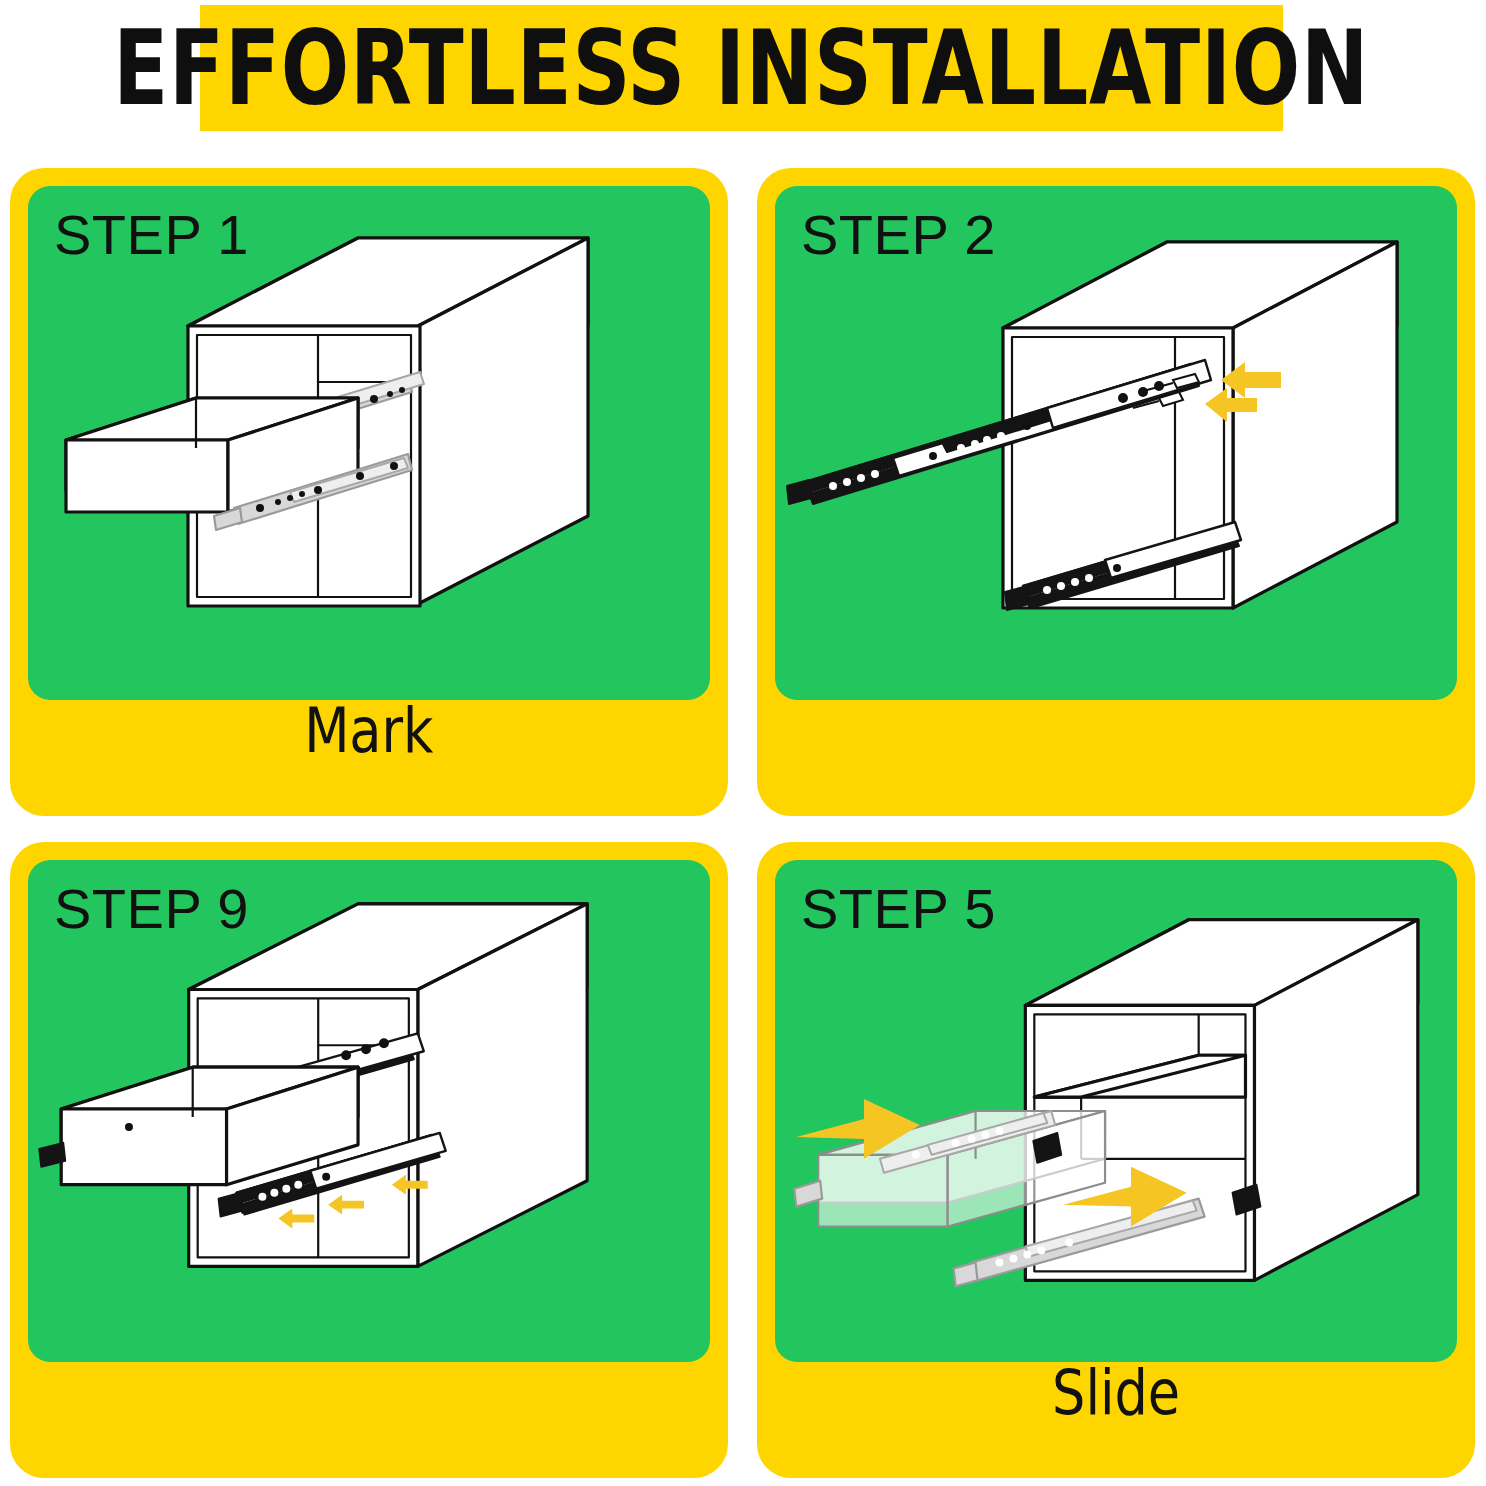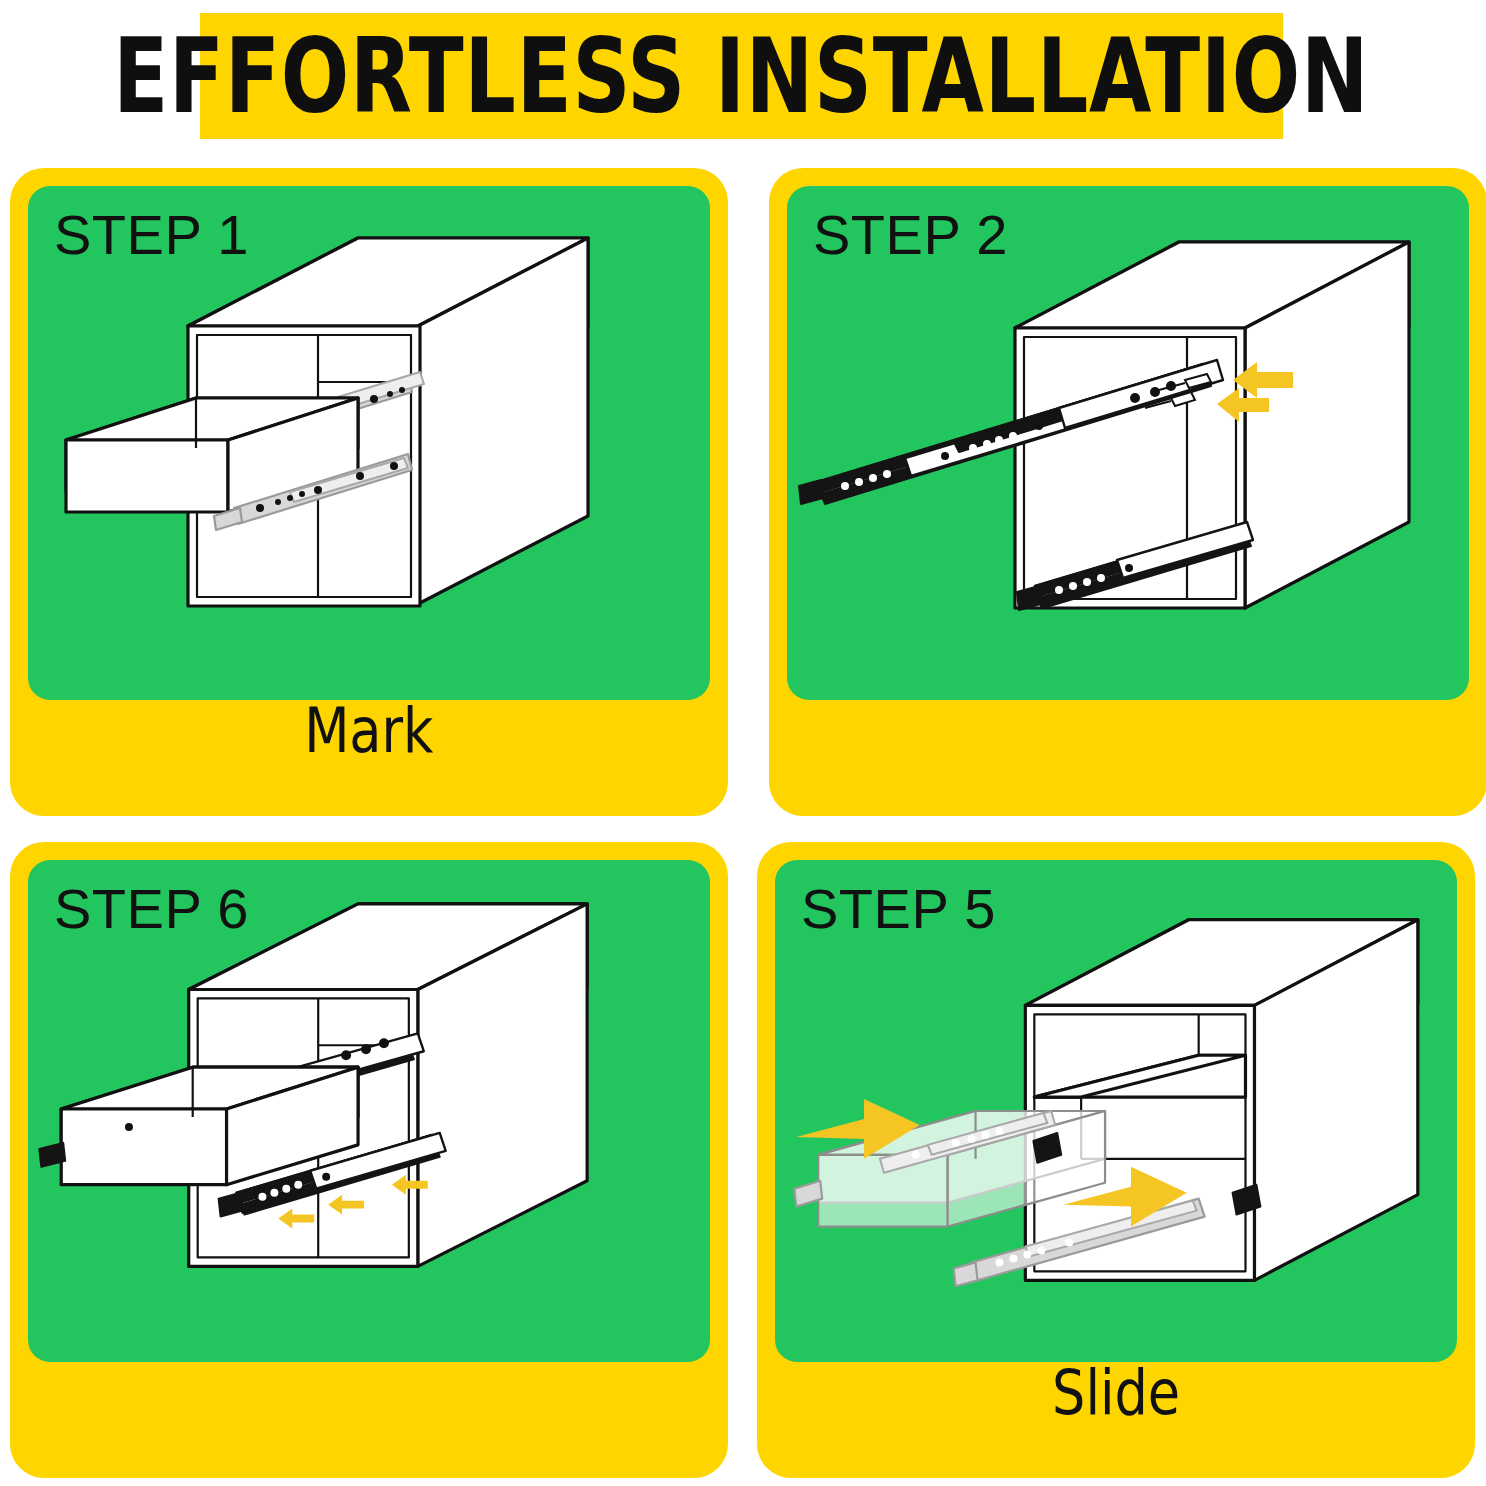--- a/index.html
+++ b/index.html
@@ -17,21 +17,21 @@
     position: relative;
     width: 1486px;
     height: 1486px;
     background: #ffffff;
   }
 
   
   .title-band {
     position: absolute;
     left: 200px;
-    top: 13px;
+    top: 5px;
     width: 1083px;
     height: 126px;
     background: var(--yellow);
     display: flex;
     align-items: center;
     justify-content: center;
   }
   .title-text {
     font-family: "Liberation Sans Narrow", "DejaVu Sans Condensed", "Liberation Sans", sans-serif;
     font-weight: bold;
@@ -53,21 +53,21 @@
 
   
   .panel {
     position: absolute;
     background: var(--yellow);
     border-radius: 34px;
     box-sizing: border-box;
     overflow: hidden;
   }
   .panel.p1 { left: 10px;  top: 168px;  width: 718px; height: 648px; }
-  .panel.p2 { left: 757px; top: 168px;  width: 718px; height: 648px; margin-left: 12px; }
+  .panel.p2 { left: 757px; top: 168px;  width: 718px; height: 648px; }
   .panel.p3 { left: 10px;  top: 842px;  width: 718px; height: 636px; }
   .panel.p4 { left: 757px; top: 842px;  width: 718px; height: 636px; }
 
   .panel-inner {
     position: absolute;
     left: 18px;
     top: 18px;
     right: 18px;
     height: calc(100% - 18px - 116px);
     background: #22c55e;
@@ -257,21 +257,21 @@
           <circle class="hole-dark" cx="342" cy="382" r="4"></circle>
           <circle class="hole-light" cx="412" cy="360" r="5"></circle>
           <polygon class="rail-dark" points="230,406 252,400 254,418 232,424"></polygon>
         </g>
       </svg>
     </div>
   </div>
 
   <div class="panel p3">
     <div class="panel-inner">
-      <div class="step-label">STEP 6</div>
+      <div class="step-label">STEP 9</div>
       <svg class="panel-art" viewBox="0 0 682 504">
 
         <polygon class="box-face" points="160,130 330,44 560,44 560,128 390,128"></polygon>
         <polygon class="box-face" points="160,130 330,44 560,44 390,130"></polygon>
         <polygon class="box-face" points="390,130 560,44 560,322 390,408"></polygon>
         <rect class="box-face" x="160" y="130" width="230" height="278"></rect>
         <rect class="box-line-thin" x="169" y="139" width="212" height="260"></rect>
         <line class="box-line-thin" x1="290" y1="139" x2="290" y2="399"></line>
         <line class="box-line-thin" x1="290" y1="186" x2="381" y2="186"></line>
 

